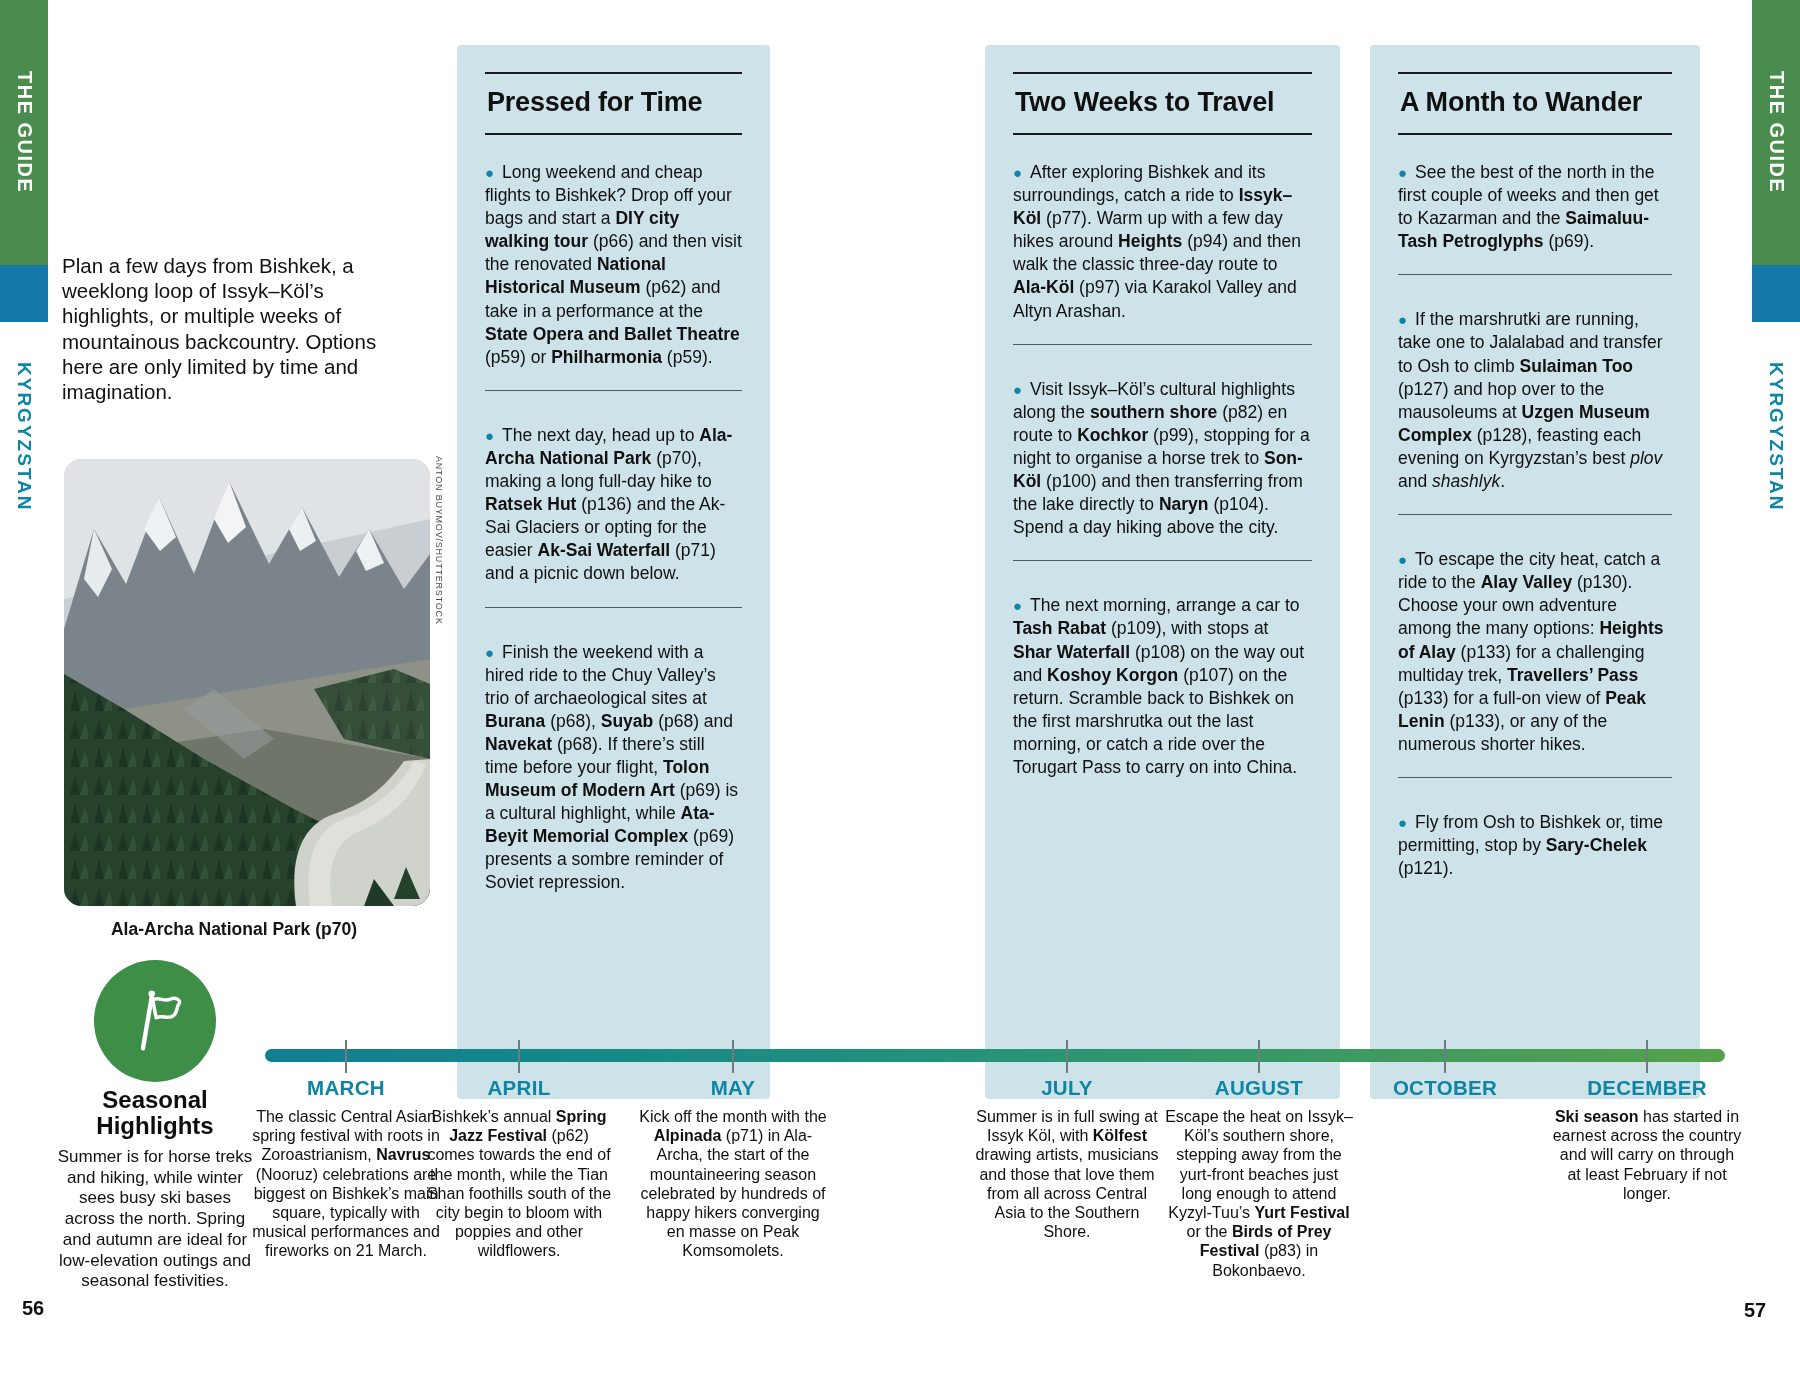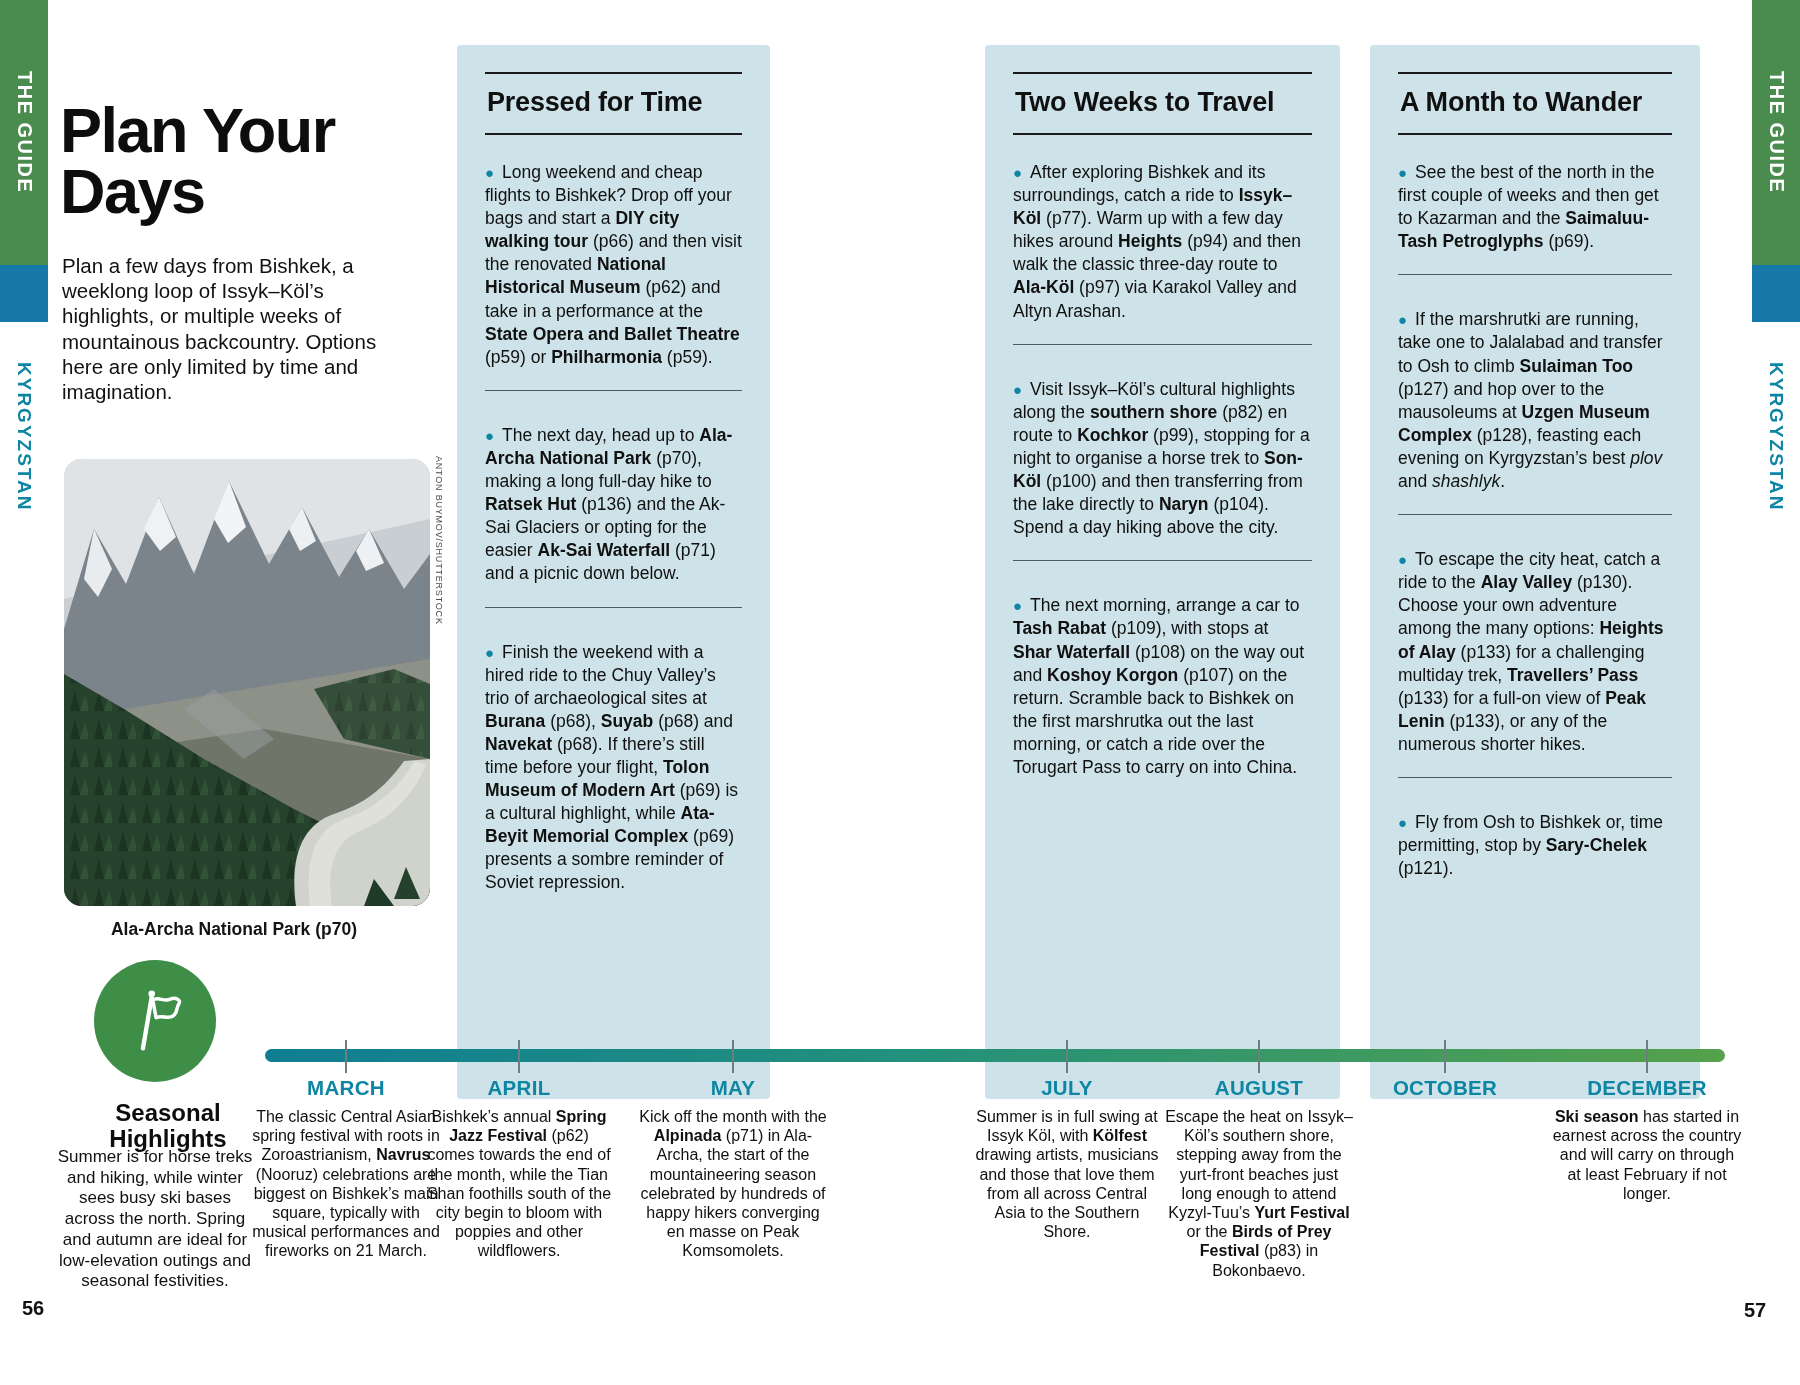--- a/index.html
+++ b/index.html
@@ -37,21 +37,21 @@
   .card-head h2{margin:0;font-size:27px;letter-spacing:-.2px;font-weight:700;color:#101010;}
   .card-body{padding:26px 28px 0;}
   .bullet{margin:0;font-size:17.5px;line-height:1.32;color:#101010;}
   .bullet + .bullet{margin-top:21px;padding-top:33px;border-top:1px solid #4a5d63;}
   .bullet::before{content:"●";color:var(--teal,#0e86a3);font-size:15px;margin-right:8px;}
   .b{font-weight:700;}
   .i{font-style:italic;}
   
   .season-icon{position:absolute;left:94px;top:960px;width:122px;height:122px;border-radius:50%;
     background:var(--circle_green,#3e8e47);display:flex;align-items:center;justify-content:center;}
-  .season-title{position:absolute;left:65px;top:1087px;width:180px;margin:13px;text-align:center;
+  .season-title{position:absolute;left:65px;top:1087px;width:180px;margin:0;text-align:center;
     font-size:24px;line-height:1.1;font-weight:700;color:#0d0d0d;}
   .season-body{position:absolute;left:52px;top:1147px;width:206px;margin:0;text-align:center;
     font-size:17px;line-height:1.22;color:#111;}
   
   .tl-bar{position:absolute;left:265px;top:1049px;width:1460px;height:13px;border-radius:7px;z-index:1;
     background:linear-gradient(90deg,var(--grad_teal,#0f7e93) 0%,#23917b 45%,var(--grad_green,#55a14b) 100%);}
   .month{position:absolute;top:1040px;width:190px;text-align:center;z-index:2;}
   .m1{left:251px;} .m2{left:424px;} .m3{left:638px;} .m4{left:972px;}
   .m5{left:1164px;} .m6{left:1350px;} .m7{left:1552px;}
   .tick{width:2px;height:33px;background:#6f7c80;margin:0 auto;}
@@ -80,21 +80,20 @@
   <div class="strip strip-right">
     <div class="seg-green">
       <span class="vtext guide-label">THE GUIDE</span>
     </div>
     <div class="seg-blue"></div>
     <div class="region-label">
       <span class="vtext">KYRGYZSTAN</span>
     </div>
   </div>
 
-  <h1 class="page-title">Plan Your Days</h1>
   <p class="intro">Plan a few days from Bishkek, a weeklong loop of Issyk–Köl’s highlights, or multiple weeks of mountainous backcountry. Options here are only limited by time and imagination.</p>
 
   <div class="photo">
     <svg viewBox="0 0 366 447" preserveAspectRatio="none">
       <defs>
         <pattern id="trees" width="24" height="28" patternUnits="userSpaceOnUse">
           <rect width="24" height="28" fill="#26422c"></rect>
           <polygon points="6,28 11,8 16,28" fill="#1c3422"></polygon>
           <polygon points="16,28 21,12 26,28" fill="#315236"></polygon>
         </pattern>

